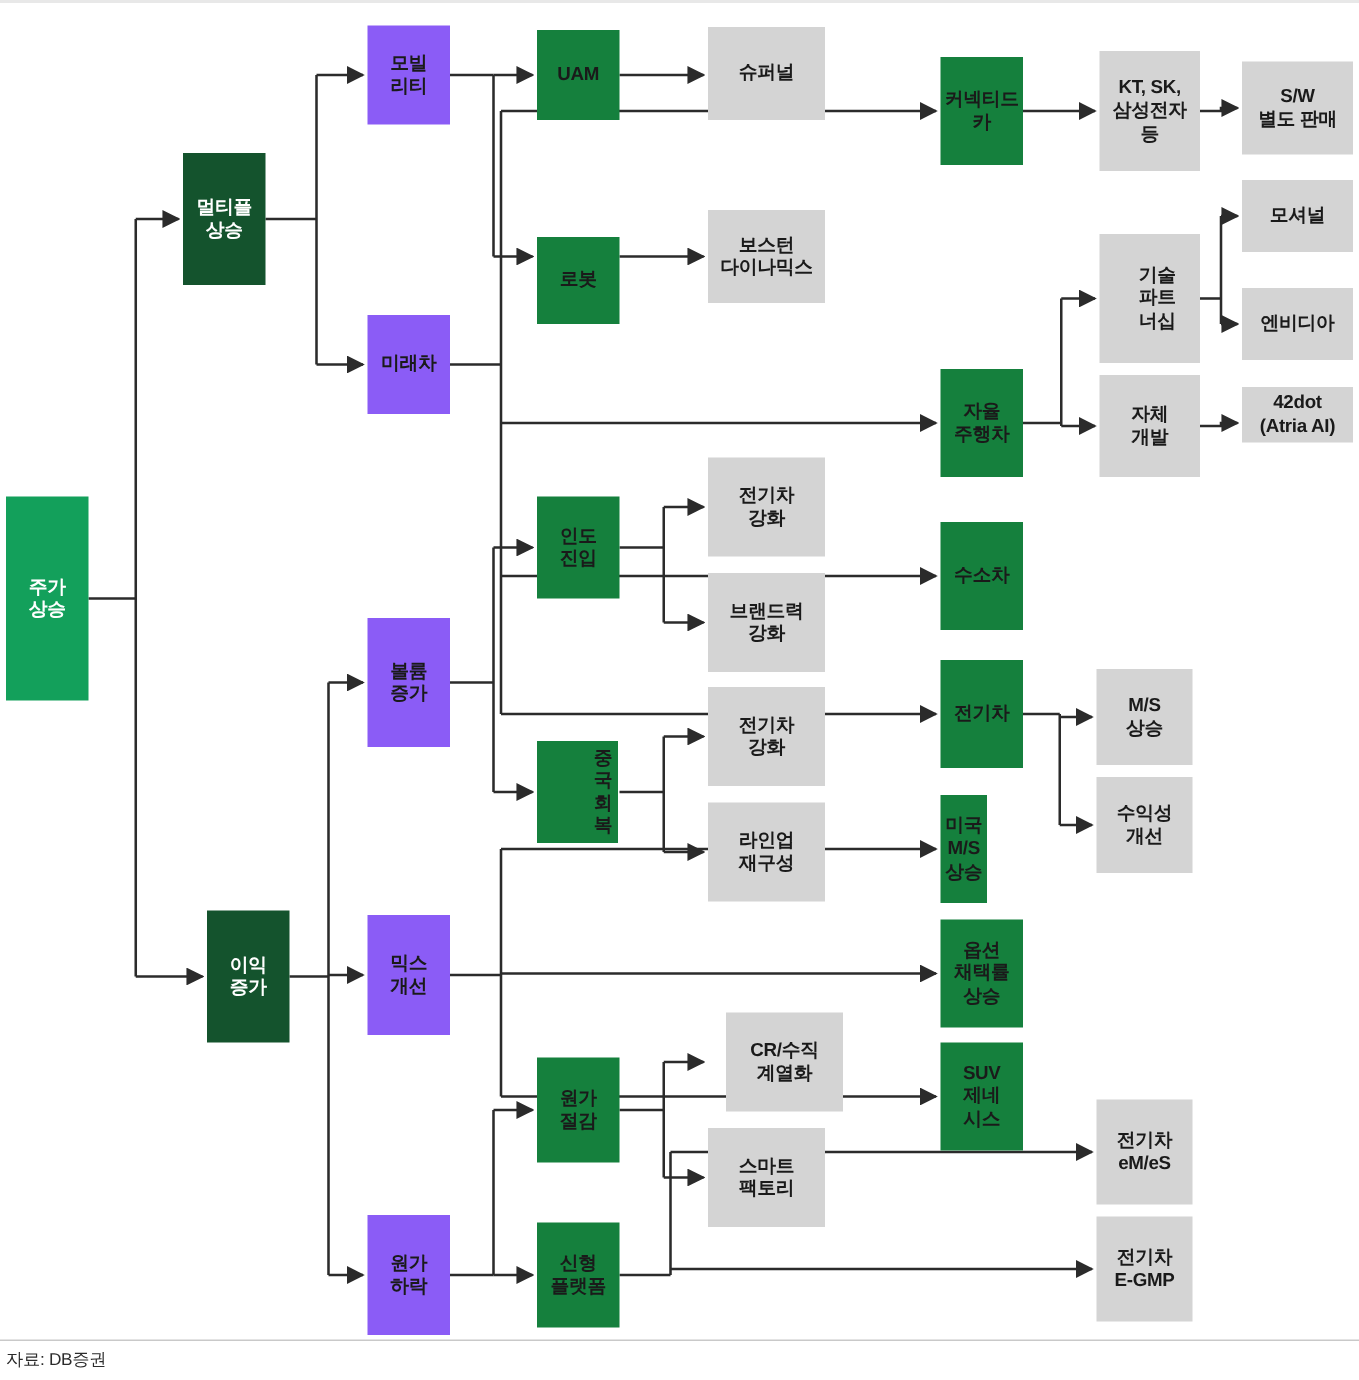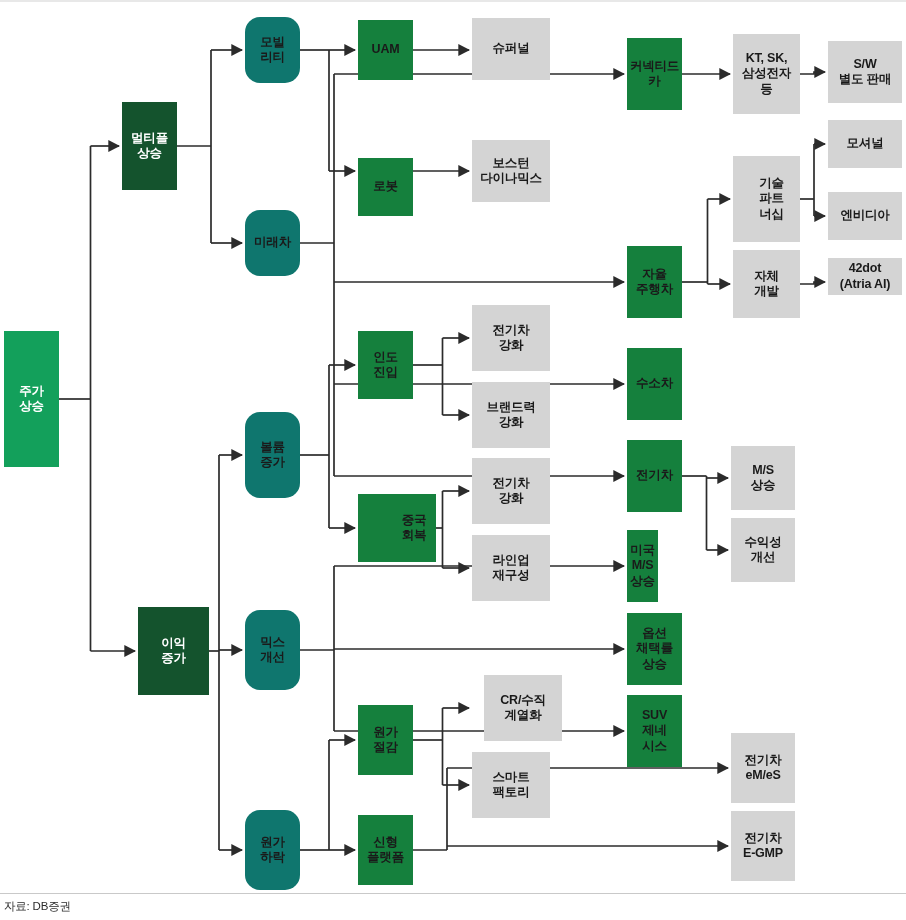--- a/index.html
+++ b/index.html
@@ -41,23 +41,22 @@
   }
   .lvl-root {
     background: #13a05b;
     color: #ffffff;
   }
   .lvl-1 {
     background: #14532d;
     color: #ffffff;
   }
   .lvl-2 {
-    background: #0f766e;
+    background: #8b5cf6;
     color: #1a1a1a;
-    border-radius: 15px;
   }
   .lvl-3 {
     background: #15803d;
     color: #1a1a1a;
   }
   .lvl-gray {
     background: #d4d4d4;
     color: #1a1a1a;
   }
   #footer-rule {
@@ -169,36 +168,36 @@
         <path d="M 447 768 L 728 768" marker-end="url(#arw)"></path>
         <path d="M 447 846 L 728 846" marker-end="url(#arw)"></path>
       </g>
   </svg>
 
   <div id="nodes">
       <div class="node lvl-root" style="left: 4px; top: 331px; width: 55px; height: 136px;">주가
 상승</div>
       <div class="node lvl-1" style="left: 122px; top: 102px; width: 55px; height: 88px;">멀티플
 상승</div>
-      <div class="node lvl-1" style="left: 138px; top: 607px; width: 71px; height: 88px;">이익
+      <div class="node lvl-1" style="left: 138px; top: 607px; width: 55px; height: 88px;">이익
 증가</div>
       <div class="node lvl-2" style="left: 245px; top: 17px; width: 55px; height: 66px;">모빌
 리티</div>
       <div class="node lvl-2" style="left: 245px; top: 210px; width: 55px; height: 66px;">미래차</div>
       <div class="node lvl-2" style="left: 245px; top: 412px; width: 55px; height: 86px;">볼륨
 증가</div>
       <div class="node lvl-2" style="left: 245px; top: 610px; width: 55px; height: 80px;">믹스
 개선</div>
       <div class="node lvl-2" style="left: 245px; top: 810px; width: 55px; height: 80px;">원가
 하락</div>
       <div class="node lvl-3" style="left: 358px; top: 20px; width: 55px; height: 60px;">UAM</div>
       <div class="node lvl-3" style="left: 358px; top: 142px; width: 55px; height: 58px; margin-top: 16px;">로봇</div>
       <div class="node lvl-3" style="left: 358px; top: 331px; width: 55px; height: 68px;">인도
 진입</div>
-      <div class="node lvl-3" style="left: 358px; top: 494px; width: 78px; height: 68px; padding-left: 36px;">중국
+      <div class="node lvl-3" style="left: 358px; top: 494px; width: 54px; height: 68px; padding-left: 36px;">중국
 회복</div>
       <div class="node lvl-3" style="left: 358px; top: 705px; width: 55px; height: 70px;">원가
 절감</div>
       <div class="node lvl-3" style="left: 358px; top: 815px; width: 55px; height: 70px;">신형
 플랫폼</div>
       <div class="node lvl-gray" style="left: 472px; top: 18px; width: 78px; height: 62px;">슈퍼널</div>
       <div class="node lvl-gray" style="left: 472px; top: 140px; width: 78px; height: 62px;">보스턴
 다이나믹스</div>
       <div class="node lvl-gray" style="left: 472px; top: 305px; width: 78px; height: 66px;">전기차
 강화</div>

